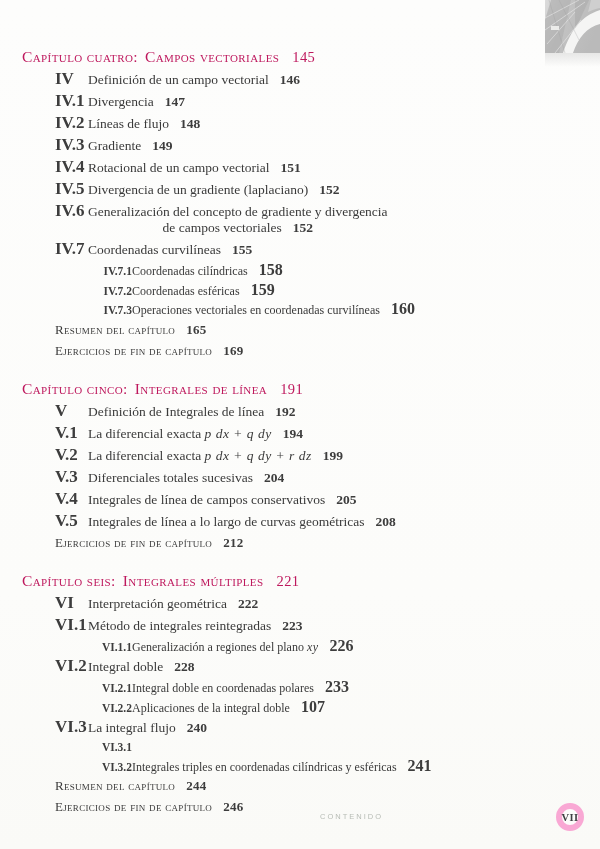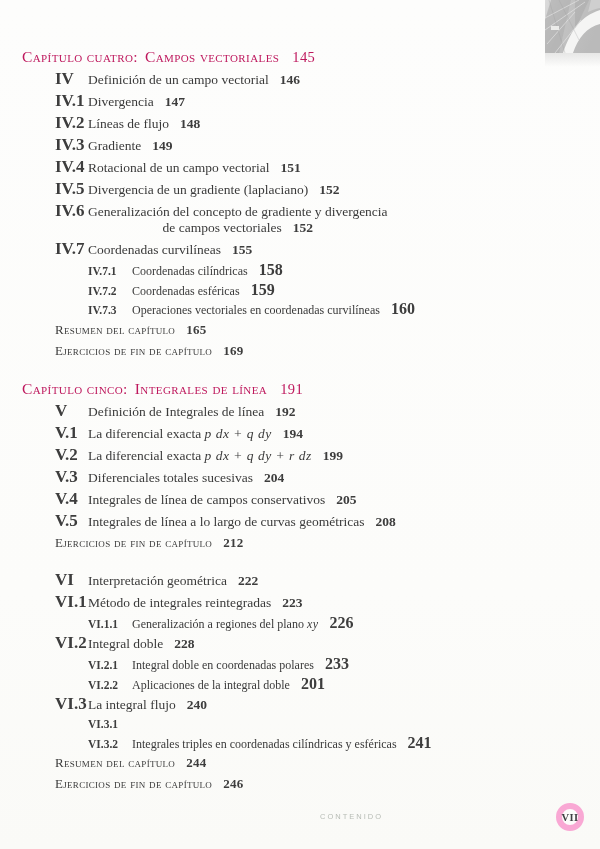--- a/index.html
+++ b/index.html
@@ -83,20 +83,21 @@
     font-size: 17px;
     color: #3d3d3d;
   }
   .row.l1 .pg { font-size: 13.5px; }
 
   .row.l2 {
     font-size: 12px;
     line-height: 13.5px;
     margin-bottom: 4px;
     padding-left: 66px;
+    text-align: right;
   }
   .row.l2 .num {
     flex: 0 0 44px;
     font-weight: bold;
     font-size: 11.5px;
     color: #3d3d3d;
   }
   .row.l2 .pg { font-size: 16px; }
 
   .row.sc {
@@ -257,20 +258,21 @@
       </div>
       <div class="row l1">
         <span class="num">V.5</span>
         <span class="entry-body"><span>Integrales de línea a lo largo de curvas geométricas</span><span class="pg">208</span></span>
       </div>
       <div class="row sc">
         <span class="entry-body"><span>Ejercicios de fin de capítulo</span><span class="pg">212</span></span>
       </div>
     </div>
     <div class="chapter">
+      <div class="chapter-heading"><span class="ch-prefix">Capítulo seis:</span><span class="ch-title">Integrales múltiples</span><span class="pg">221</span></div>
       <div class="row l1">
         <span class="num">VI</span>
         <span class="entry-body"><span>Interpretación geométrica</span><span class="pg">222</span></span>
       </div>
       <div class="row l1">
         <span class="num">VI.1</span>
         <span class="entry-body"><span>Método de integrales reintegradas</span><span class="pg">223</span></span>
       </div>
       <div class="row l2">
         <span class="num">VI.1.1</span>
@@ -279,21 +281,21 @@
       <div class="row l1">
         <span class="num">VI.2</span>
         <span class="entry-body"><span>Integral doble</span><span class="pg">228</span></span>
       </div>
       <div class="row l2">
         <span class="num">VI.2.1</span>
         <span class="entry-body"><span>Integral doble en coordenadas polares</span><span class="pg">233</span></span>
       </div>
       <div class="row l2">
         <span class="num">VI.2.2</span>
-        <span class="entry-body"><span>Aplicaciones de la integral doble</span><span class="pg">201</span></span>
+        <span class="entry-body"><span>Aplicaciones de la integral doble</span><span class="pg">107</span></span>
       </div>
       <div class="row l1">
         <span class="num">VI.3</span>
         <span class="entry-body"><span>La integral flujo</span><span class="pg">240</span></span>
       </div>
       <div class="row l2">
         <span class="num">VI.3.1</span>
       </div>
       <div class="row l2">
         <span class="num">VI.3.2</span>

